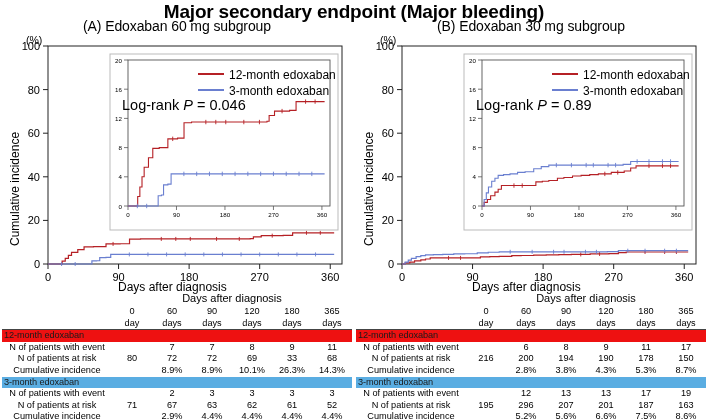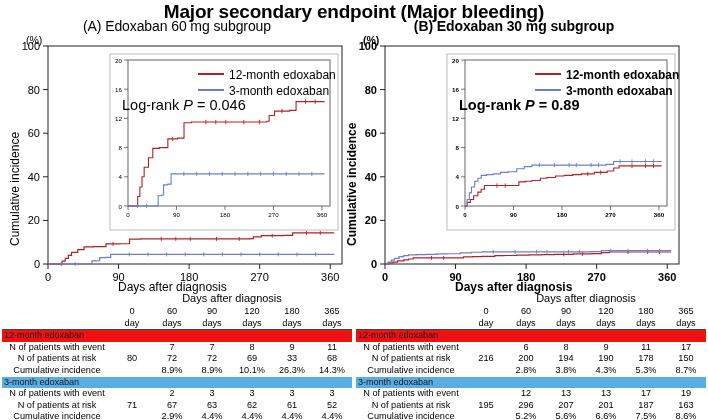--- a/index.html
+++ b/index.html
@@ -5,21 +5,21 @@
   html,body{margin:0;padding:0;background:#ffffff;}
   body{width:708px;height:420px;overflow:hidden;
        font-family:"Liberation Sans", sans-serif;color:#000;}
   #root{position:relative;width:708px;height:420px;}
 
   .fig-title{position:absolute;left:0;top:1px;width:708px;text-align:center;
     font-size:19px;font-weight:bold;letter-spacing:-0.2px;}
 
   .panel{position:absolute;top:18px;width:354px;height:282px;}
   .panel.a{left:0;}
-  .panel.b{left:337px;font-weight:bold;}
+  .panel.b{left:354px;}
 
   .panel-title{position:absolute;top:0px;left:0;width:354px;text-align:center;
     font-size:14px;letter-spacing:-0.1px;}
 
   .pct-label{position:absolute;font-size:10.5px;}
   .axis-title-y{position:absolute;font-size:12px;
      transform:rotate(-90deg);transform-origin:left top;white-space:nowrap;}
   .axis-title-x{position:absolute;font-size:12px;white-space:nowrap;}
 
   .plotsvg{position:absolute;left:0;top:0;}

